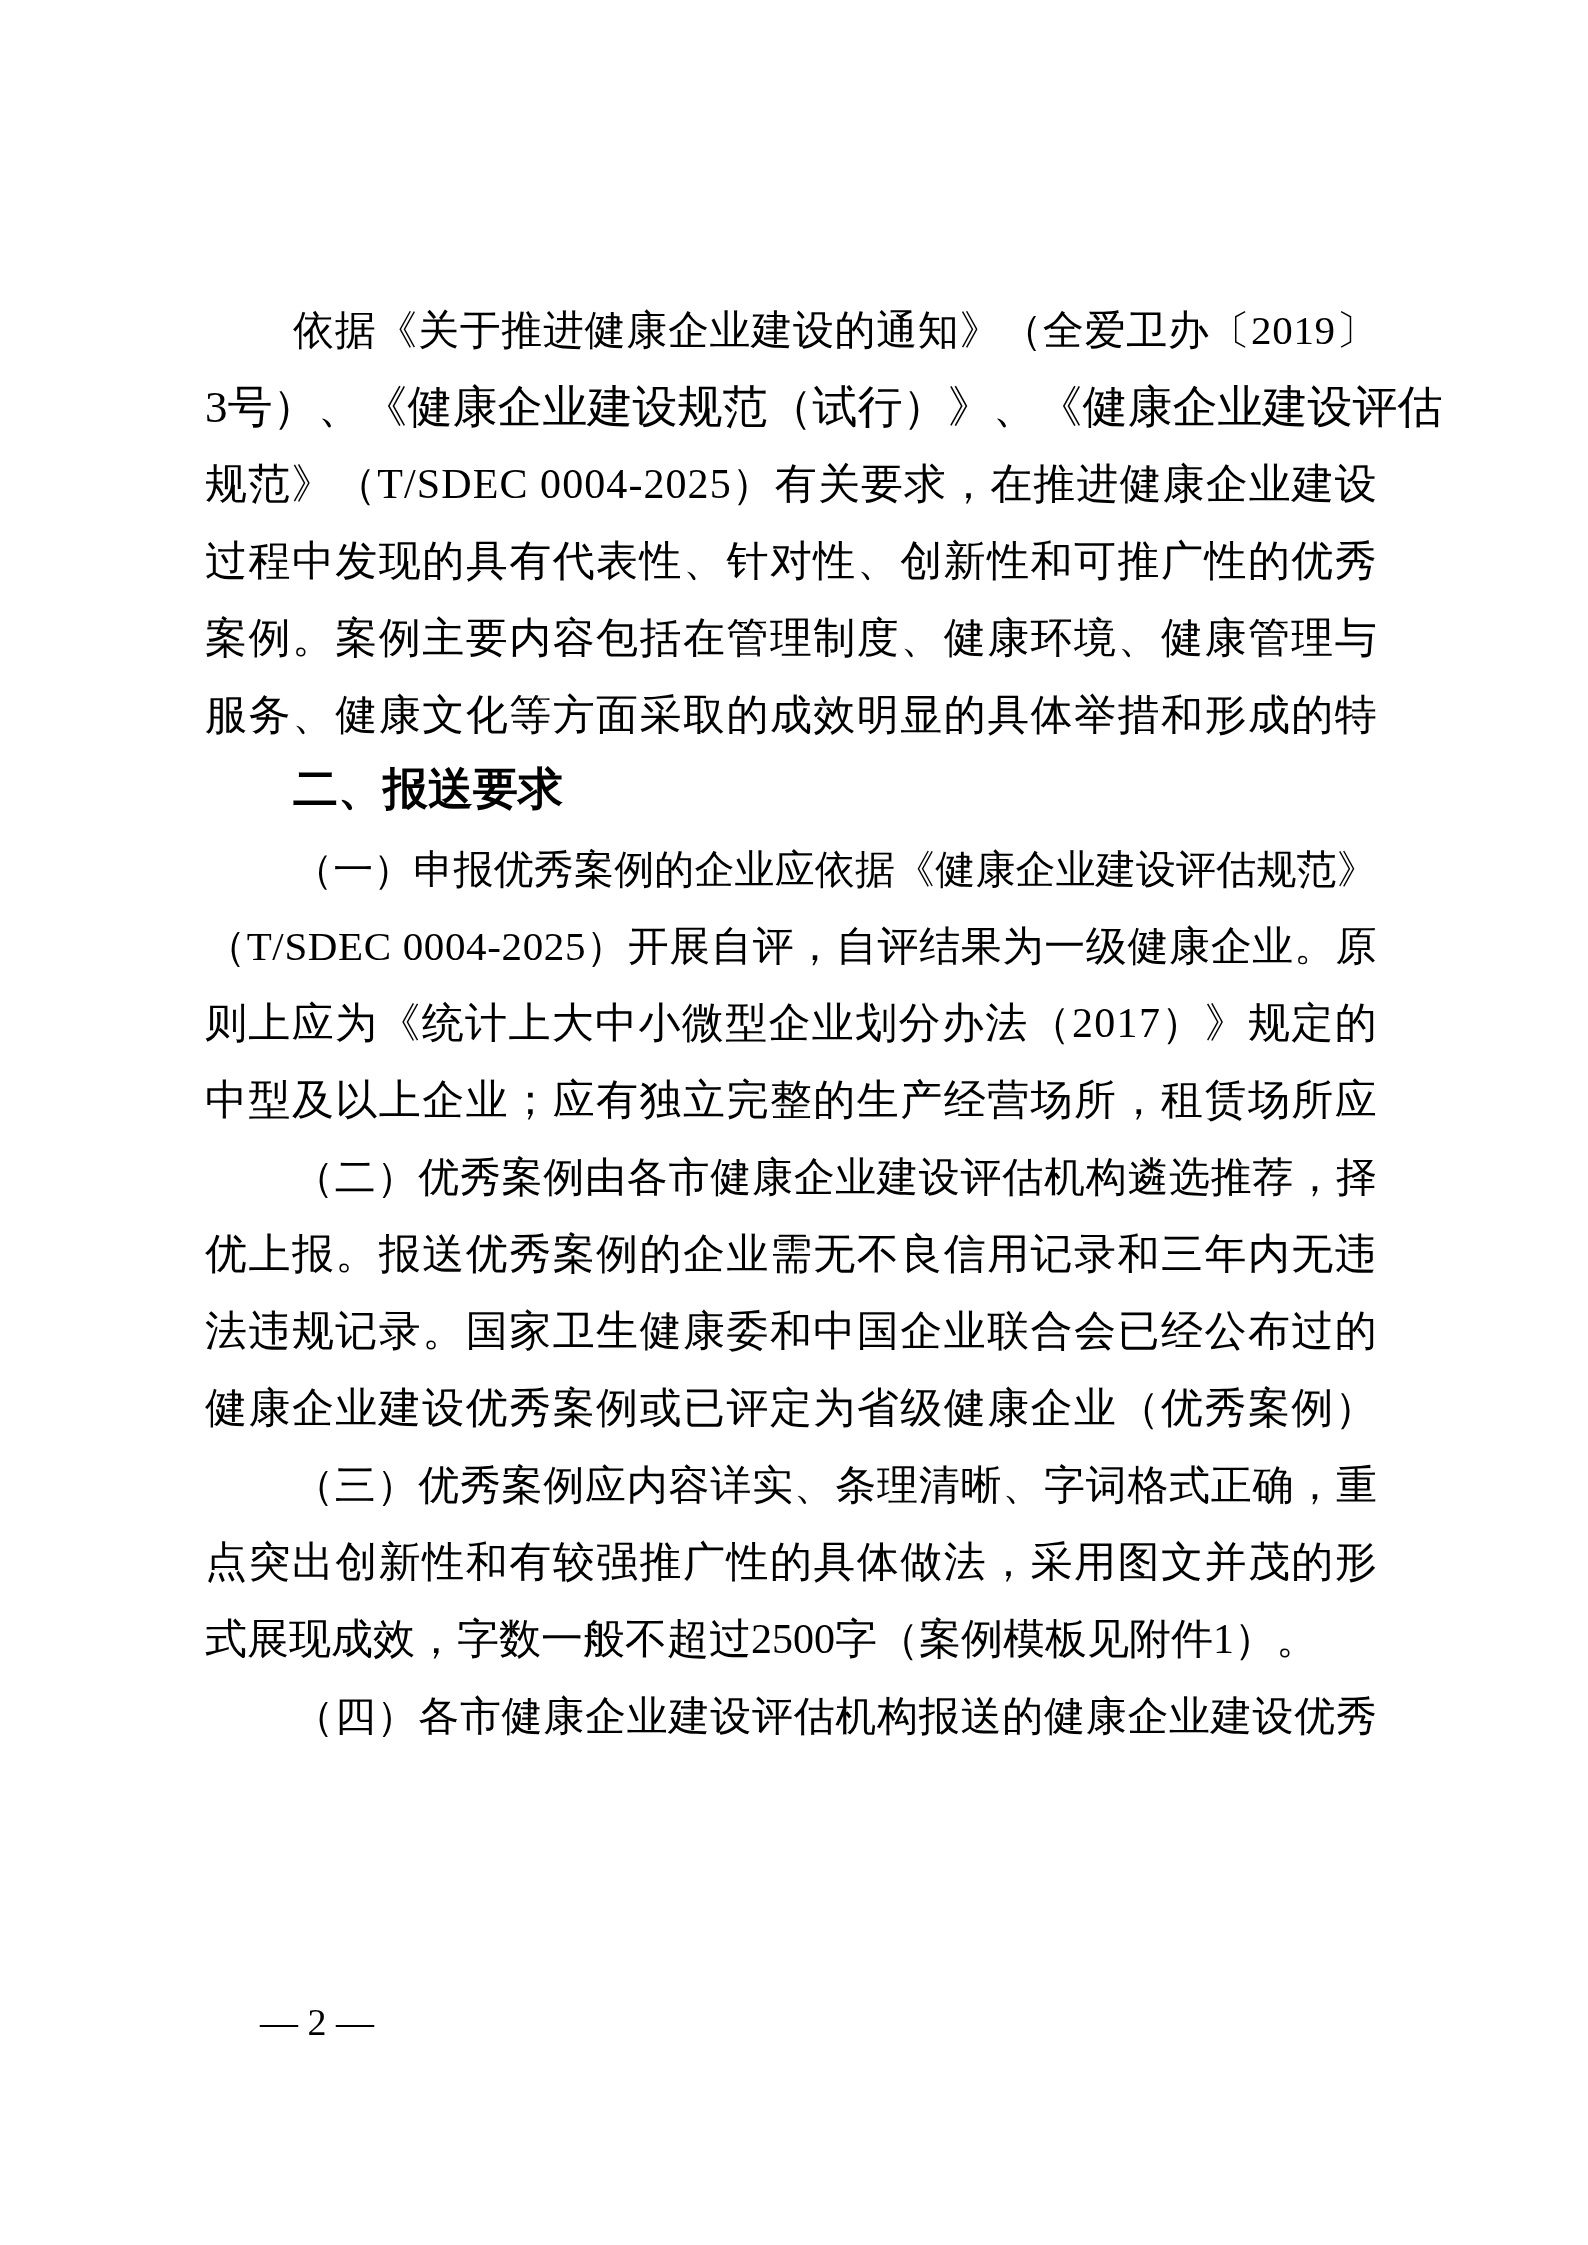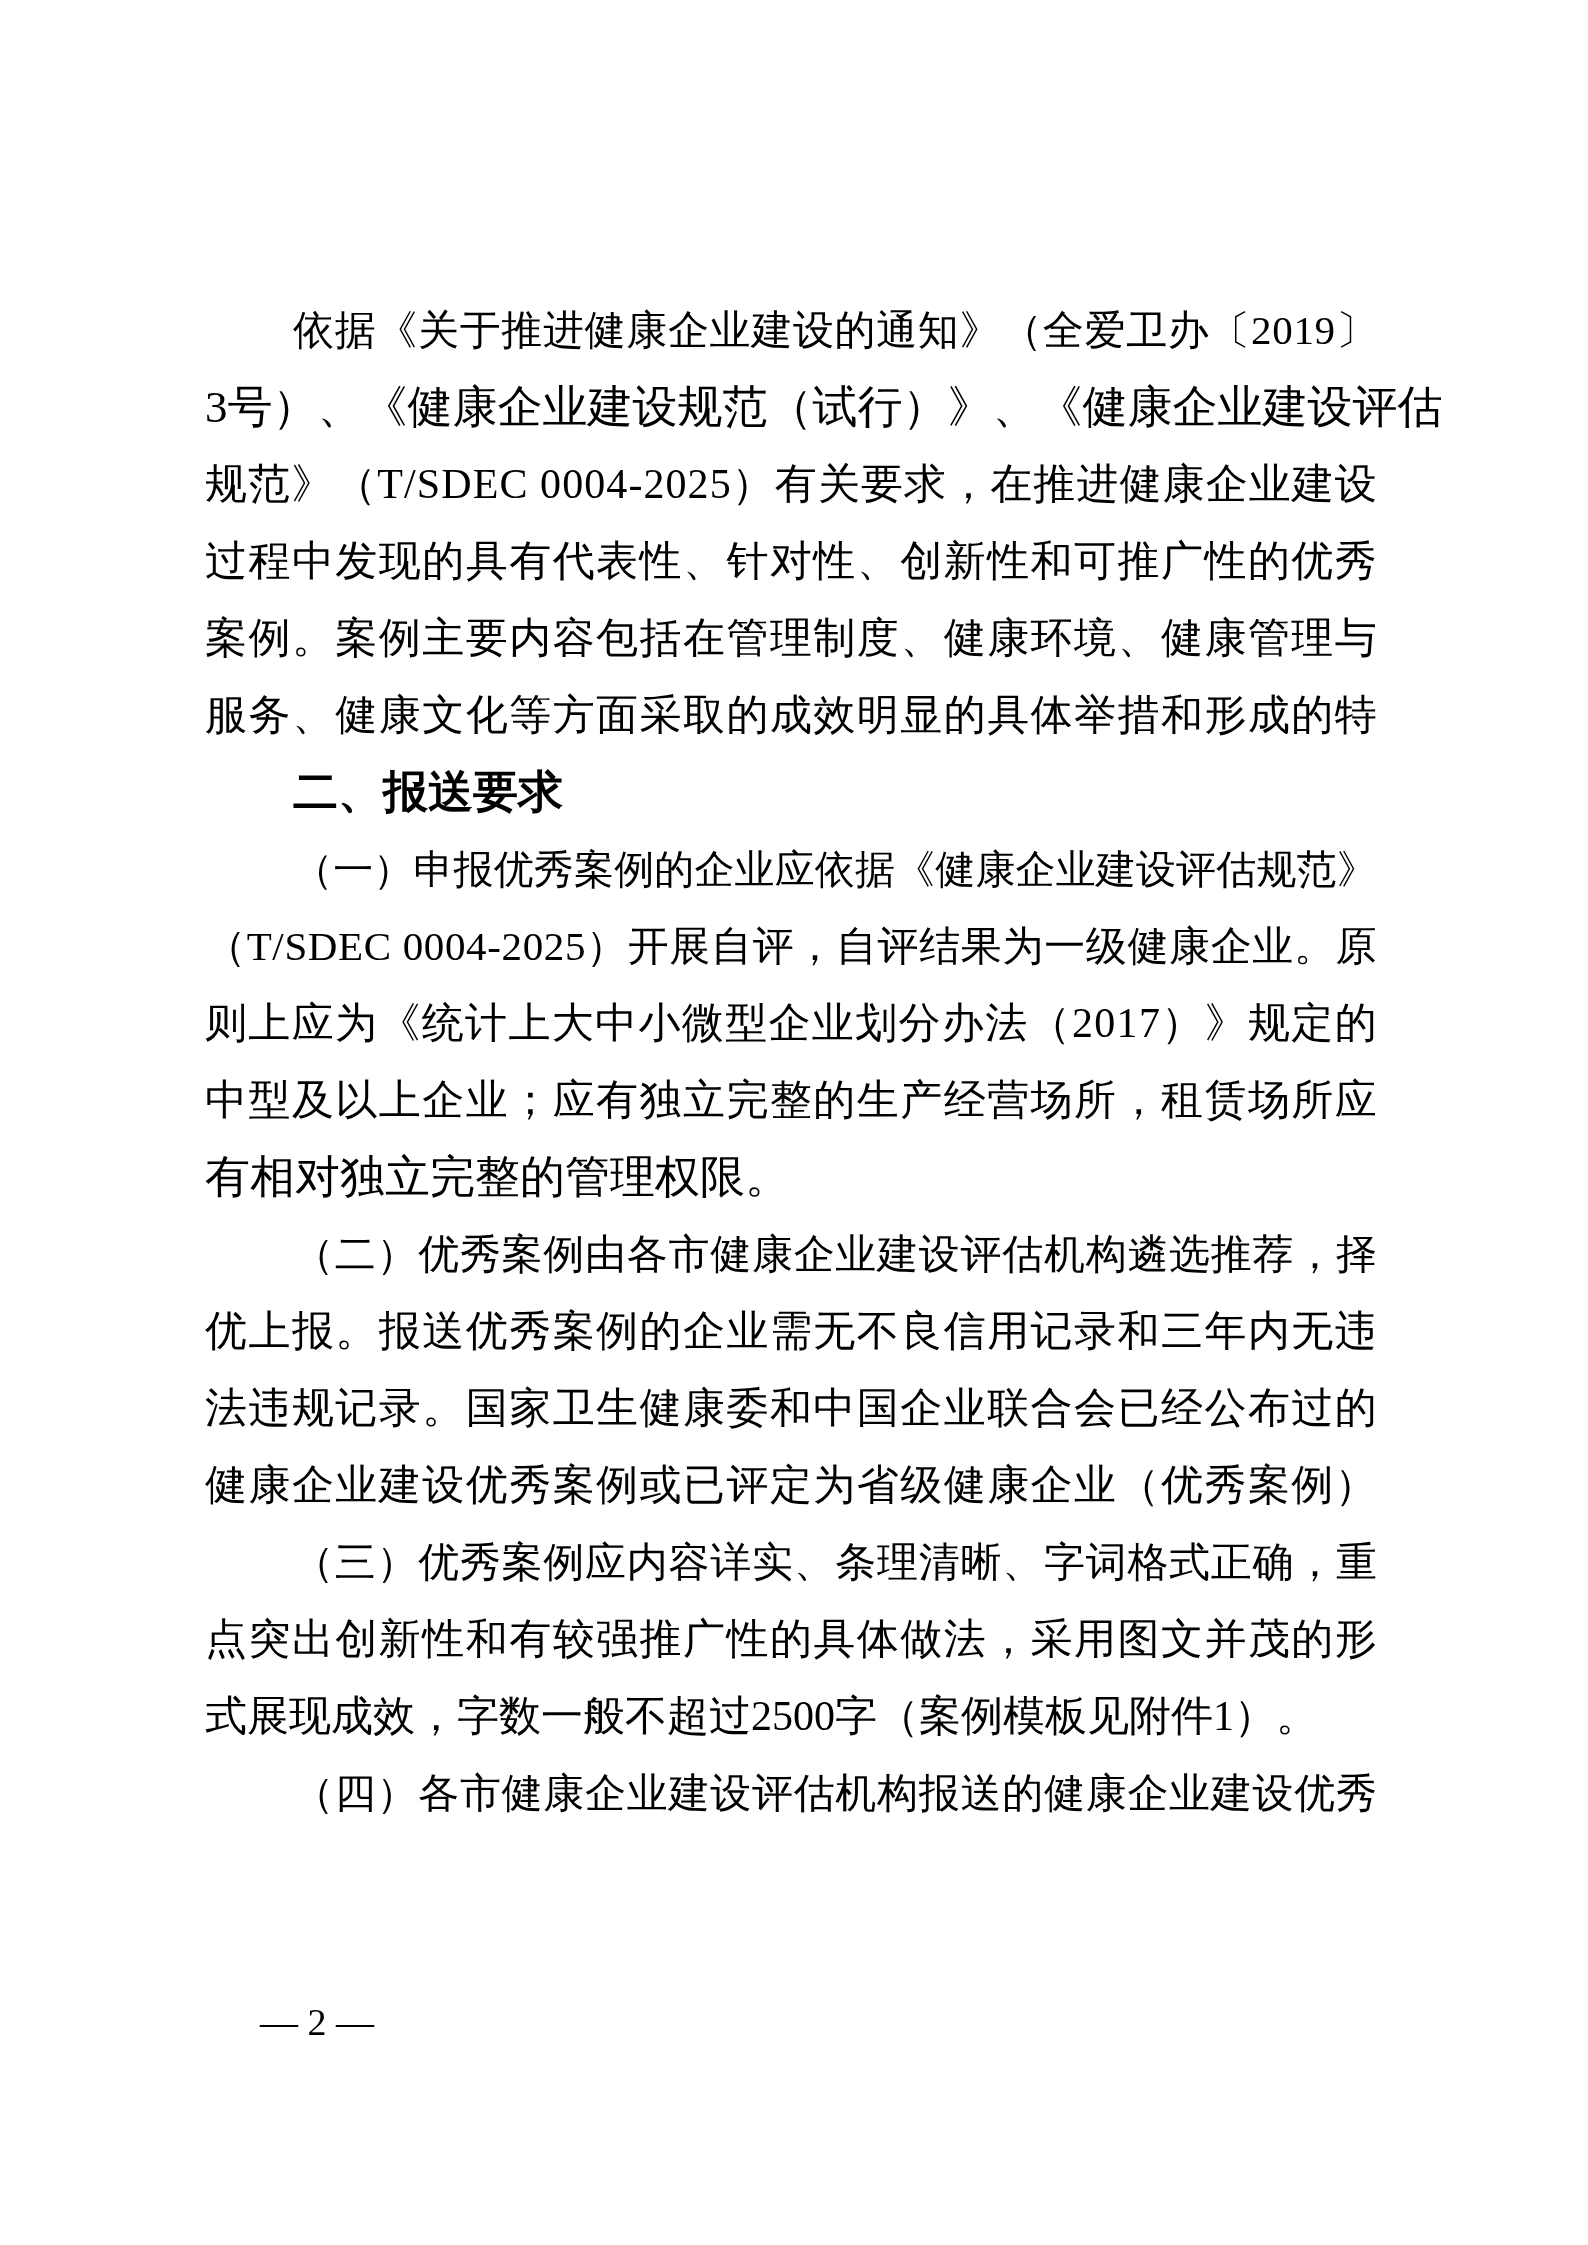--- a/index.html
+++ b/index.html
@@ -39,21 +39,21 @@
     display: flex;
     justify-content: space-between;
     align-items: baseline;
     white-space: normal;
   }
   .indent { padding-left: 88px; }     
   .tight  { font-size: 42px; }        
   .xtight { font-size: 41px; }
   .xxtight{ font-size: 40px; }
   .heading {
-    font-family: Liberation Serif, serif;
+    font-family: Liberation Mono, monospace;
     font-weight: 700;
     font-size: 45px;
   }
   .page-number {
     position: absolute;
     left: 260px;
     top: 1994px;
     height: 56px;
     line-height: 56px;
     font-size: 38px;
@@ -371,21 +371,20 @@
         <span>营</span>
         <span>场</span>
         <span>所</span>
         <span>，</span>
         <span>租</span>
         <span>赁</span>
         <span>场</span>
         <span>所</span>
         <span>应</span>
       </div>
-    <div class="line">有相对独立完整的管理权限。</div>
     <div class="line justify indent xtight">
         <span>（</span>
         <span>二</span>
         <span>）</span>
         <span>优</span>
         <span>秀</span>
         <span>案</span>
         <span>例</span>
         <span>由</span>
         <span>各</span>

